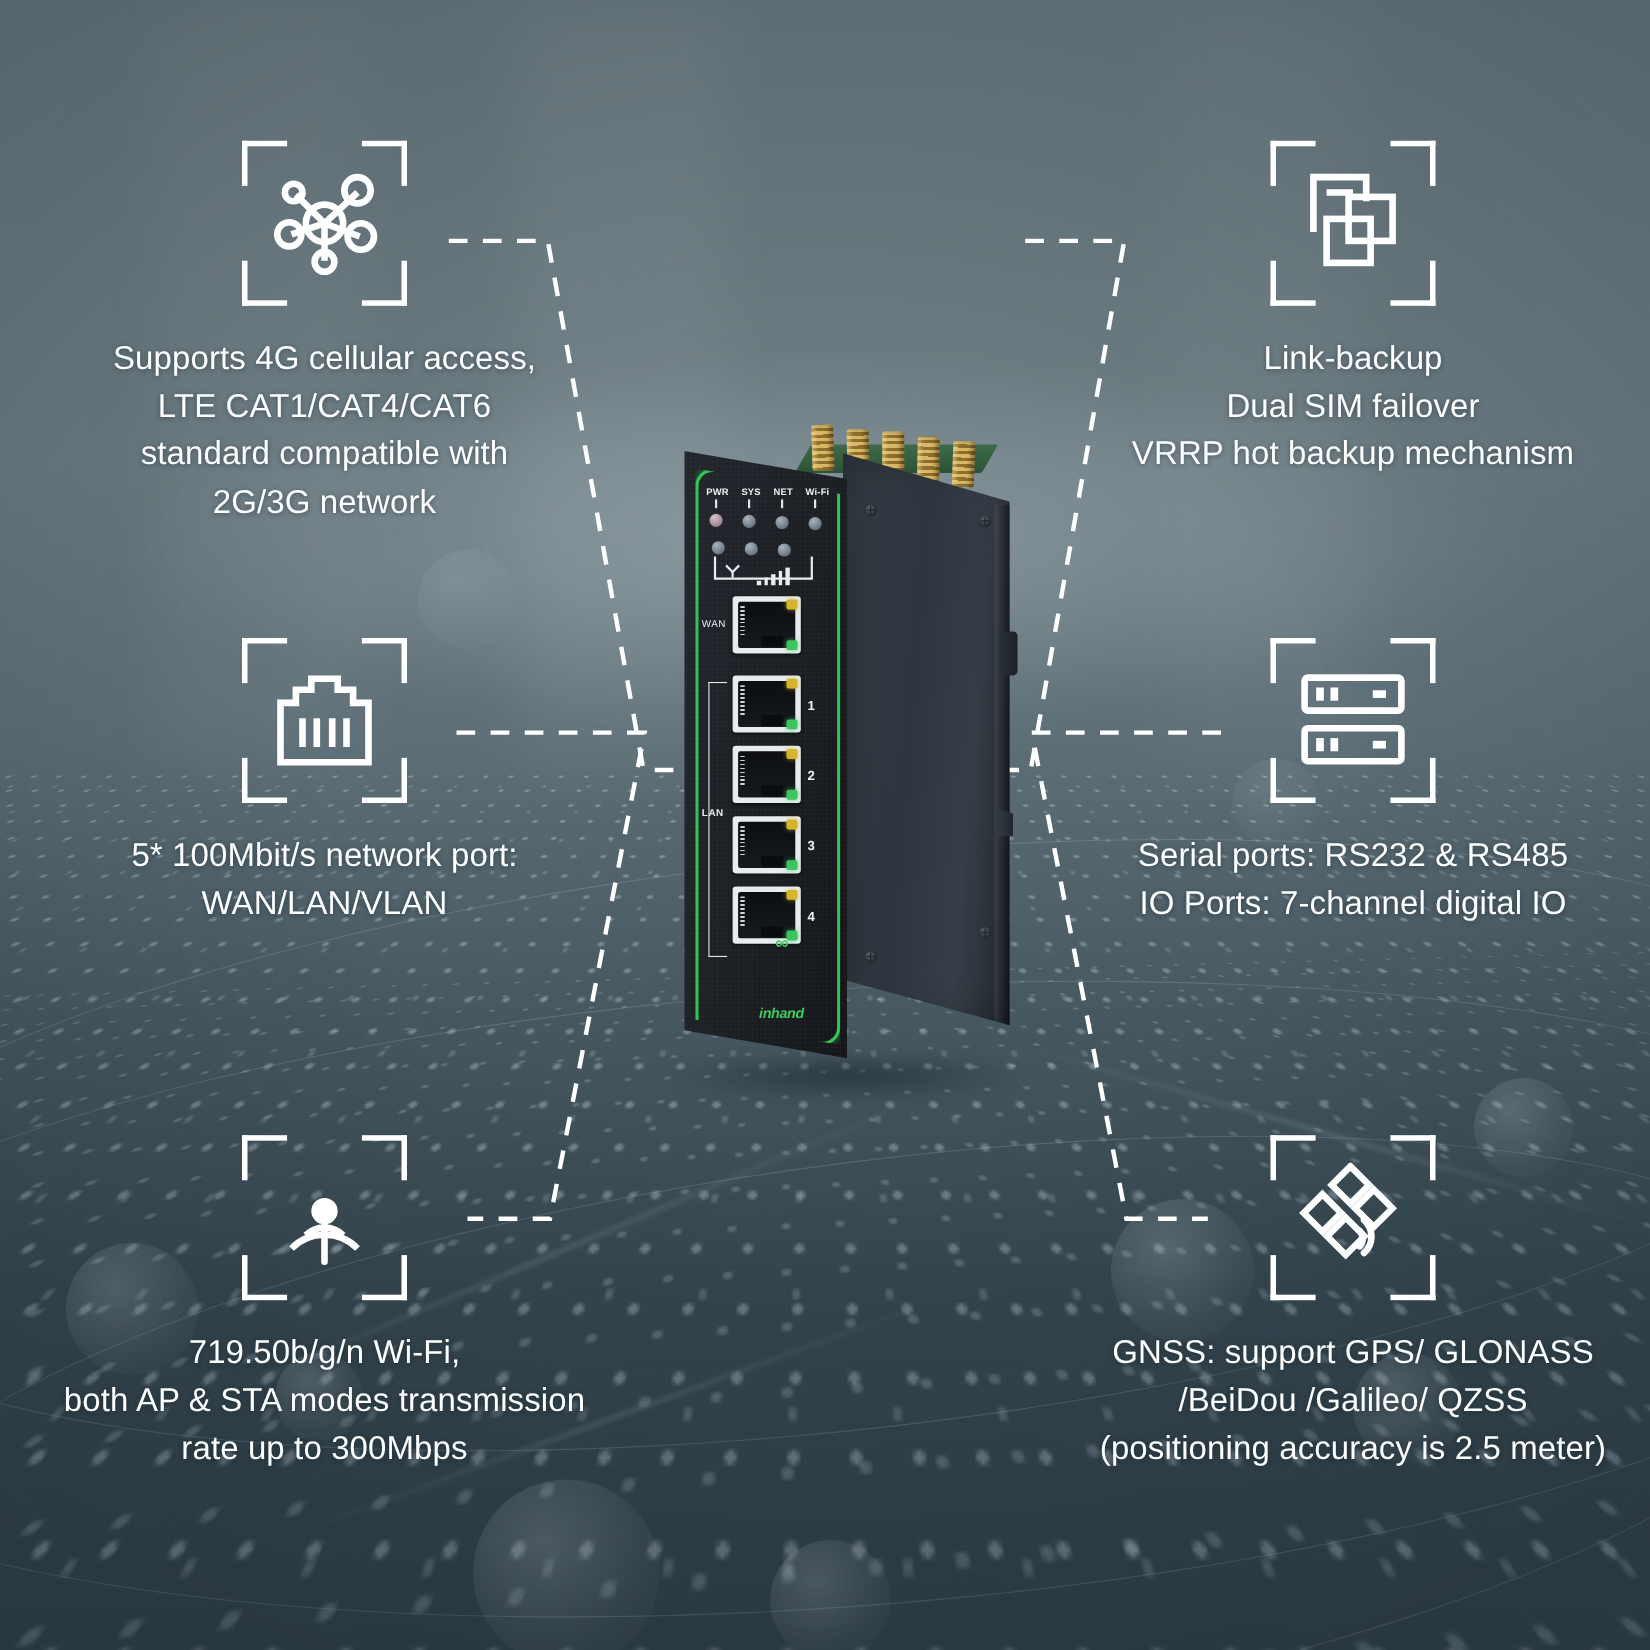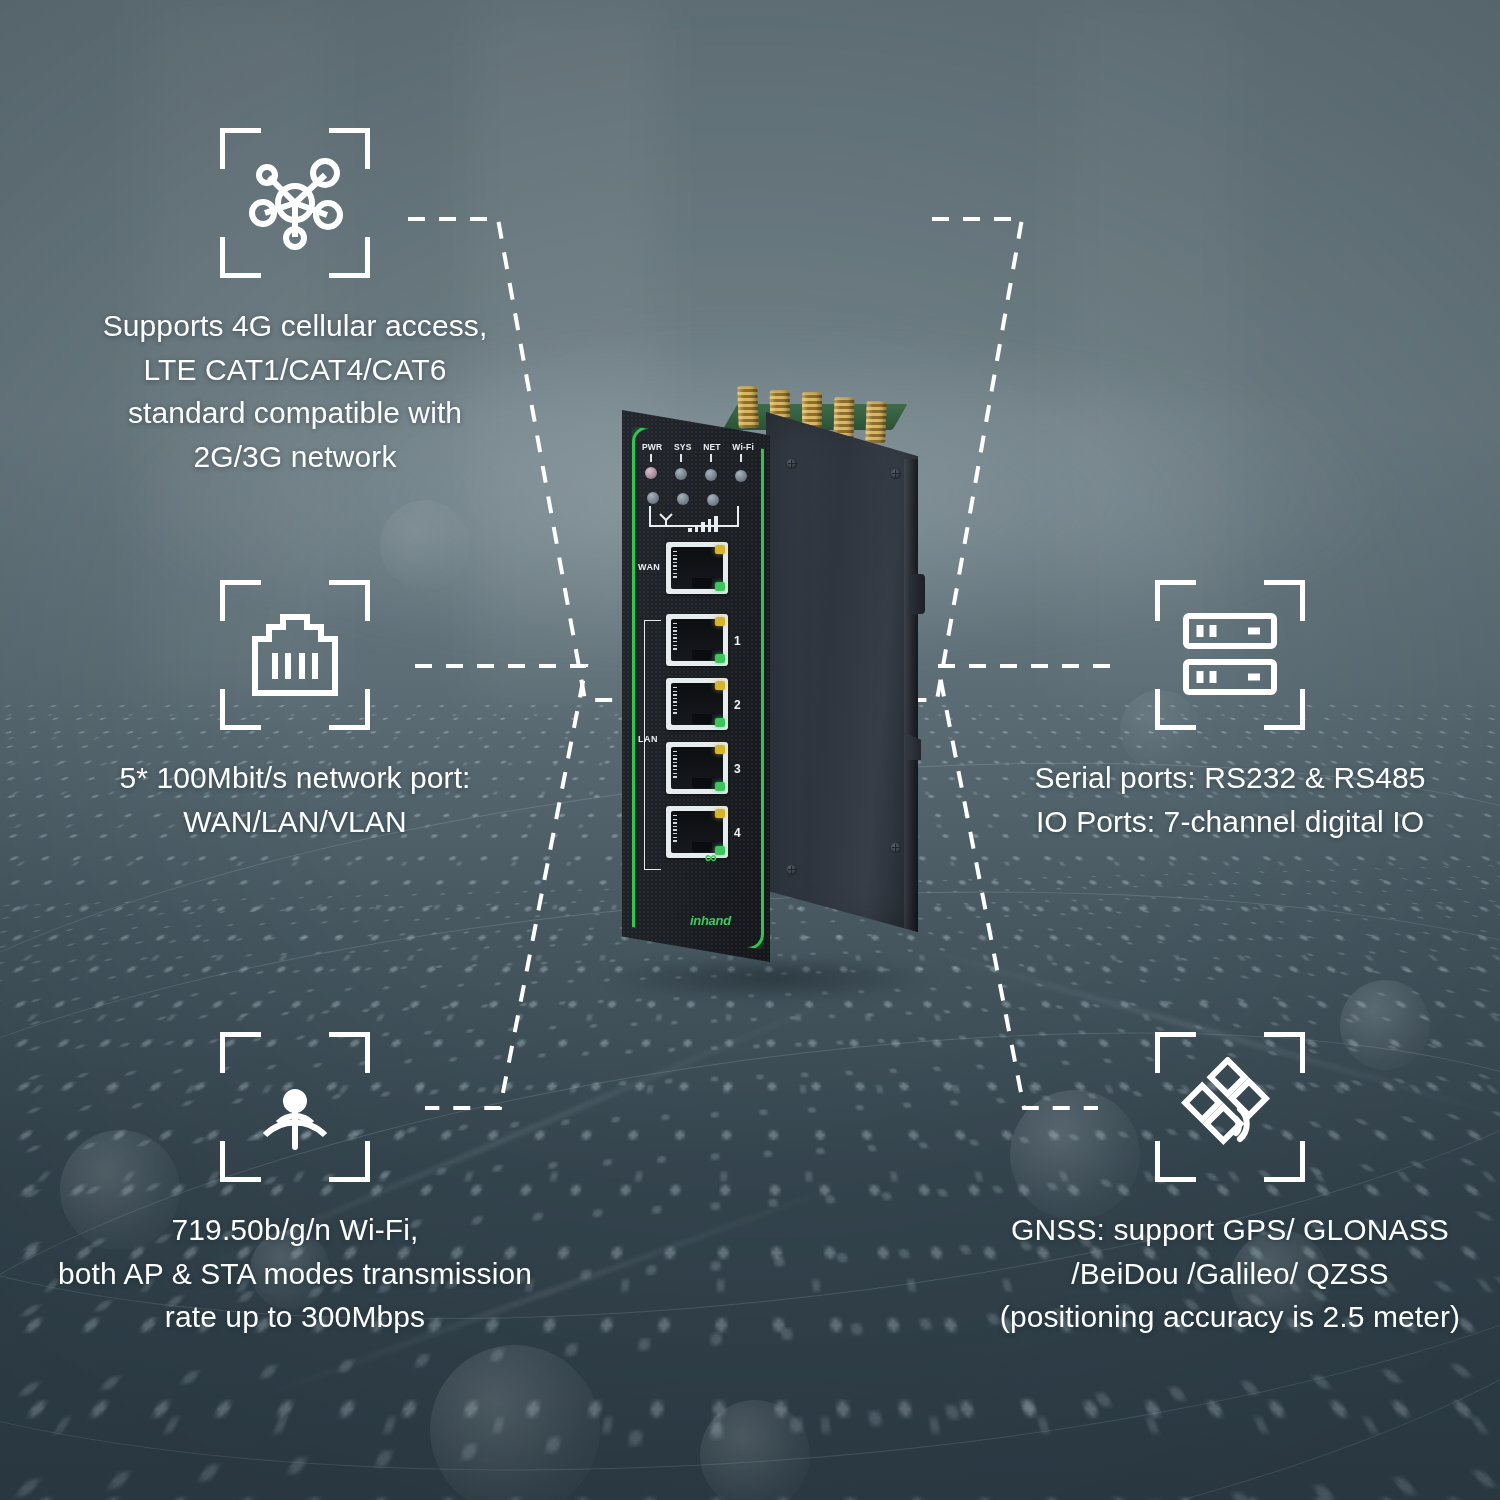--- a/index.html
+++ b/index.html
@@ -127,21 +127,21 @@
   .panel{position:absolute;left:16px;top:24px;width:116px;height:504px;}
   .led-labels{position:absolute;left:4px;top:8px;width:112px;display:flex;justify-content:space-between;}
   .led-labels span{font-size:8.5px;color:#eceff2;font-weight:700;letter-spacing:.2px;}
   .tick{position:absolute;top:20px;width:2px;height:8px;background:#dfe4e8;}
   .led{position:absolute;width:12px;height:12px;border-radius:50%;
        background:radial-gradient(circle at 35% 30%,#a8b3bd,#6c7680 70%,#4a525a);}
   .led.pink{background:radial-gradient(circle at 35% 30%,#d9c0cd,#9b8290 70%,#6d5b66);}
   .sig-box{position:absolute;left:4px;top:66px;width:108px;height:34px;}
   .bars{position:absolute;left:46px;bottom:2px;display:flex;align-items:flex-end;gap:3px;}
   .bars i{display:block;width:3.5px;background:#e8edf1;}
-  .port-label{position:absolute;font-size:9px;color:#e8edf1;font-weight:700;letter-spacing:.4px;text-align:right;}
+  .port-label{position:absolute;font-size:9px;color:#e8edf1;font-weight:400;letter-spacing:.4px;text-align:right;}
   .rj45{
     position:absolute;width:62px;height:52px;background:#e7ecef;
     border-radius:3px;box-shadow:0 1px 3px rgba(0,0,0,.6);
   }
   .rj45 .cav{
     position:absolute;left:5px;top:5px;width:52px;height:42px;
     background:linear-gradient(180deg,#0c0e11,#16191e);border-radius:2px;
   }
   .rj45 .pins{position:absolute;left:7px;top:9px;width:4px;height:28px;
     background:repeating-linear-gradient(180deg,#cfd6da 0 1.4px,transparent 1.4px 3.6px);}
@@ -231,20 +231,39 @@
       </svg>
     </div>
     <div class="feat-text">
       <div>Supports 4G cellular access,</div>
       <div>LTE CAT1/CAT4/CAT6</div>
       <div>standard compatible with</div>
       <div>2G/3G network</div>
     </div>
   </div>
 
+  <div class="feature" style="left:995px;top:128px;width:470px;">
+    <div class="icon-frame">
+      <span class="br tl"></span>
+        <span class="br tr"></span>
+      <span class="br bl"></span>
+        <span class="br brr"></span>
+      <svg width="100" height="100" viewBox="0 0 100 100" fill="none" stroke="#fff" stroke-width="6">
+        <path d="M14 58 V8 H62 V30"></path>
+        <line x1="26" y1="22" x2="50" y2="22"></line>
+        <rect x="46" y="26" width="40" height="40"></rect>
+        <rect x="26" y="46" width="40" height="40"></rect>
+      </svg>
+    </div>
+    <div class="feat-text">
+      <div>Link-backup</div>
+      <div>Dual SIM failover</div>
+      <div>VRRP hot backup mechanism</div>
+    </div>
+  </div>
 
   <div class="feature" style="left:60px;top:580px;width:470px;">
     <div class="icon-frame">
       <span class="br tl"></span>
         <span class="br tr"></span>
       <span class="br bl"></span>
         <span class="br brr"></span>
       <svg width="100" height="92" viewBox="0 0 100 92" fill="none" stroke="#fff" stroke-width="6">
         <path d="M10 84 V30 H24 V18 H38 V8 H62 V18 H76 V30 H90 V84 Z"></path>
         <line x1="30" y1="44" x2="30" y2="70"></line>

